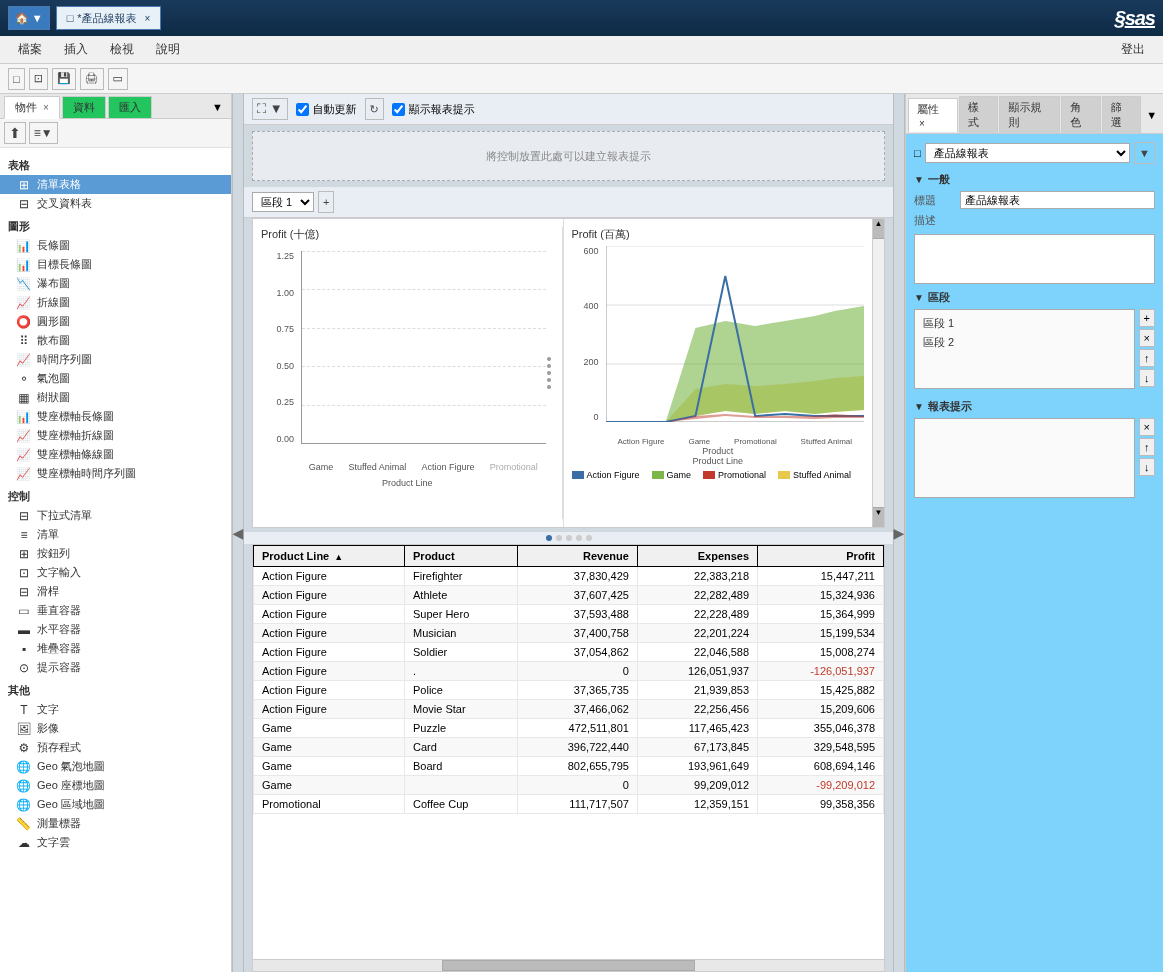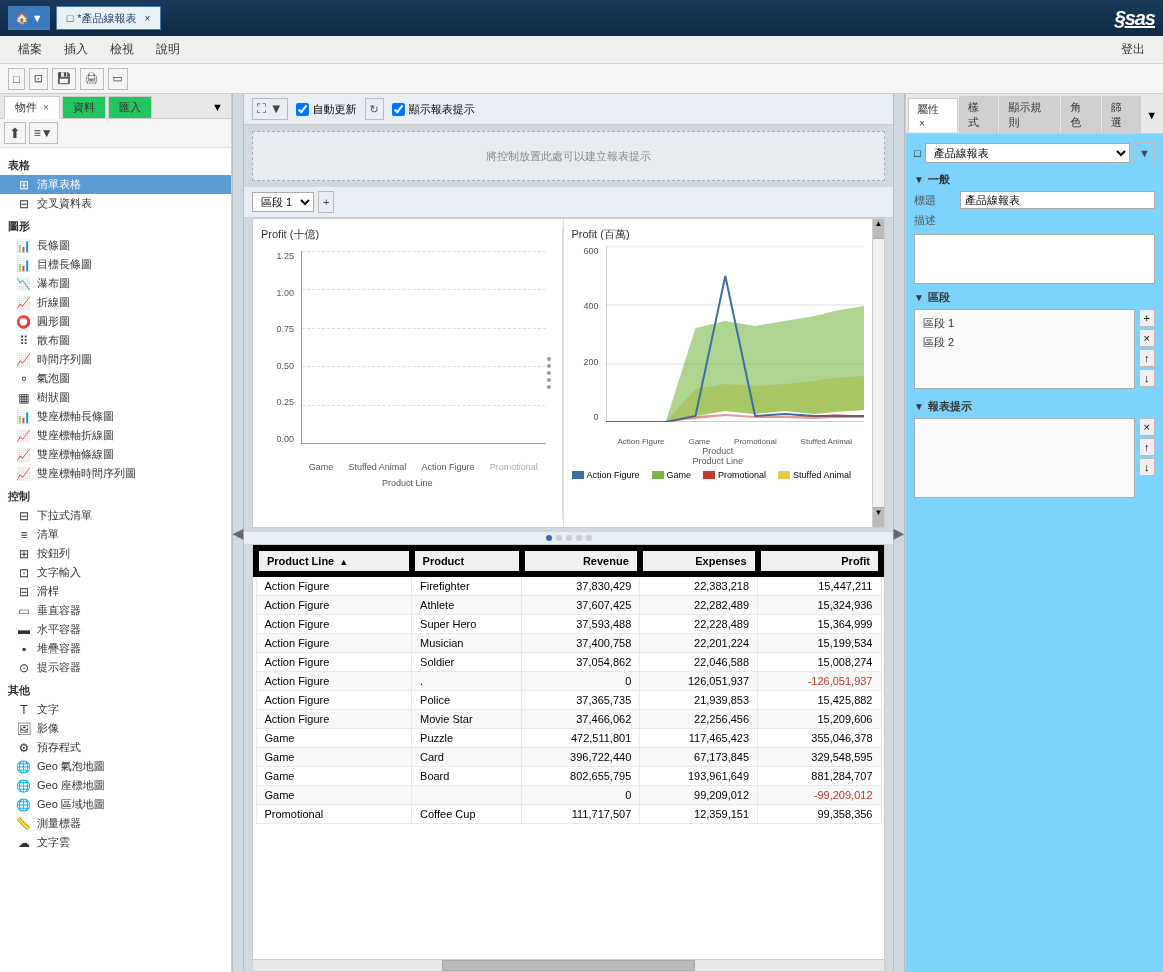--- a/index.html
+++ b/index.html
@@ -249,21 +249,21 @@
       overflow-y: auto;
     }
 
     #data-table {
       width: 100%;
       border-collapse: collapse;
       font-size: 11px;
     }
     #data-table th {
       background: #f0f0f0;
-      border: 6px solid #000000;
+      border: 1px solid #000000;
       padding: 4px 8px;
       text-align: left;
       font-weight: bold;
       position: sticky;
       top: 0;
       margin-left: 8px;
     }
     #data-table th.num { text-align: right; }
     #data-table td {
       border: 1px solid #e8e8e8;
@@ -925,21 +925,21 @@
                 <td>Card</td>
                 <td class="num">396,722,440</td>
                 <td class="num">67,173,845</td>
                 <td class="num">329,548,595</td>
               </tr>
               <tr>
                 <td>Game</td>
                 <td>Board</td>
                 <td class="num">802,655,795</td>
                 <td class="num">193,961,649</td>
-                <td class="num">881,284,707</td>
+                <td class="num">608,694,146</td>
               </tr>
               <tr>
                 <td>Game</td>
                 <td></td>
                 <td class="num">0</td>
                 <td class="num">99,209,012</td>
                 <td class="num" style="color: rgb(192, 57, 43);">-99,209,012</td>
               </tr>
               <tr>
                 <td>Promotional</td>

